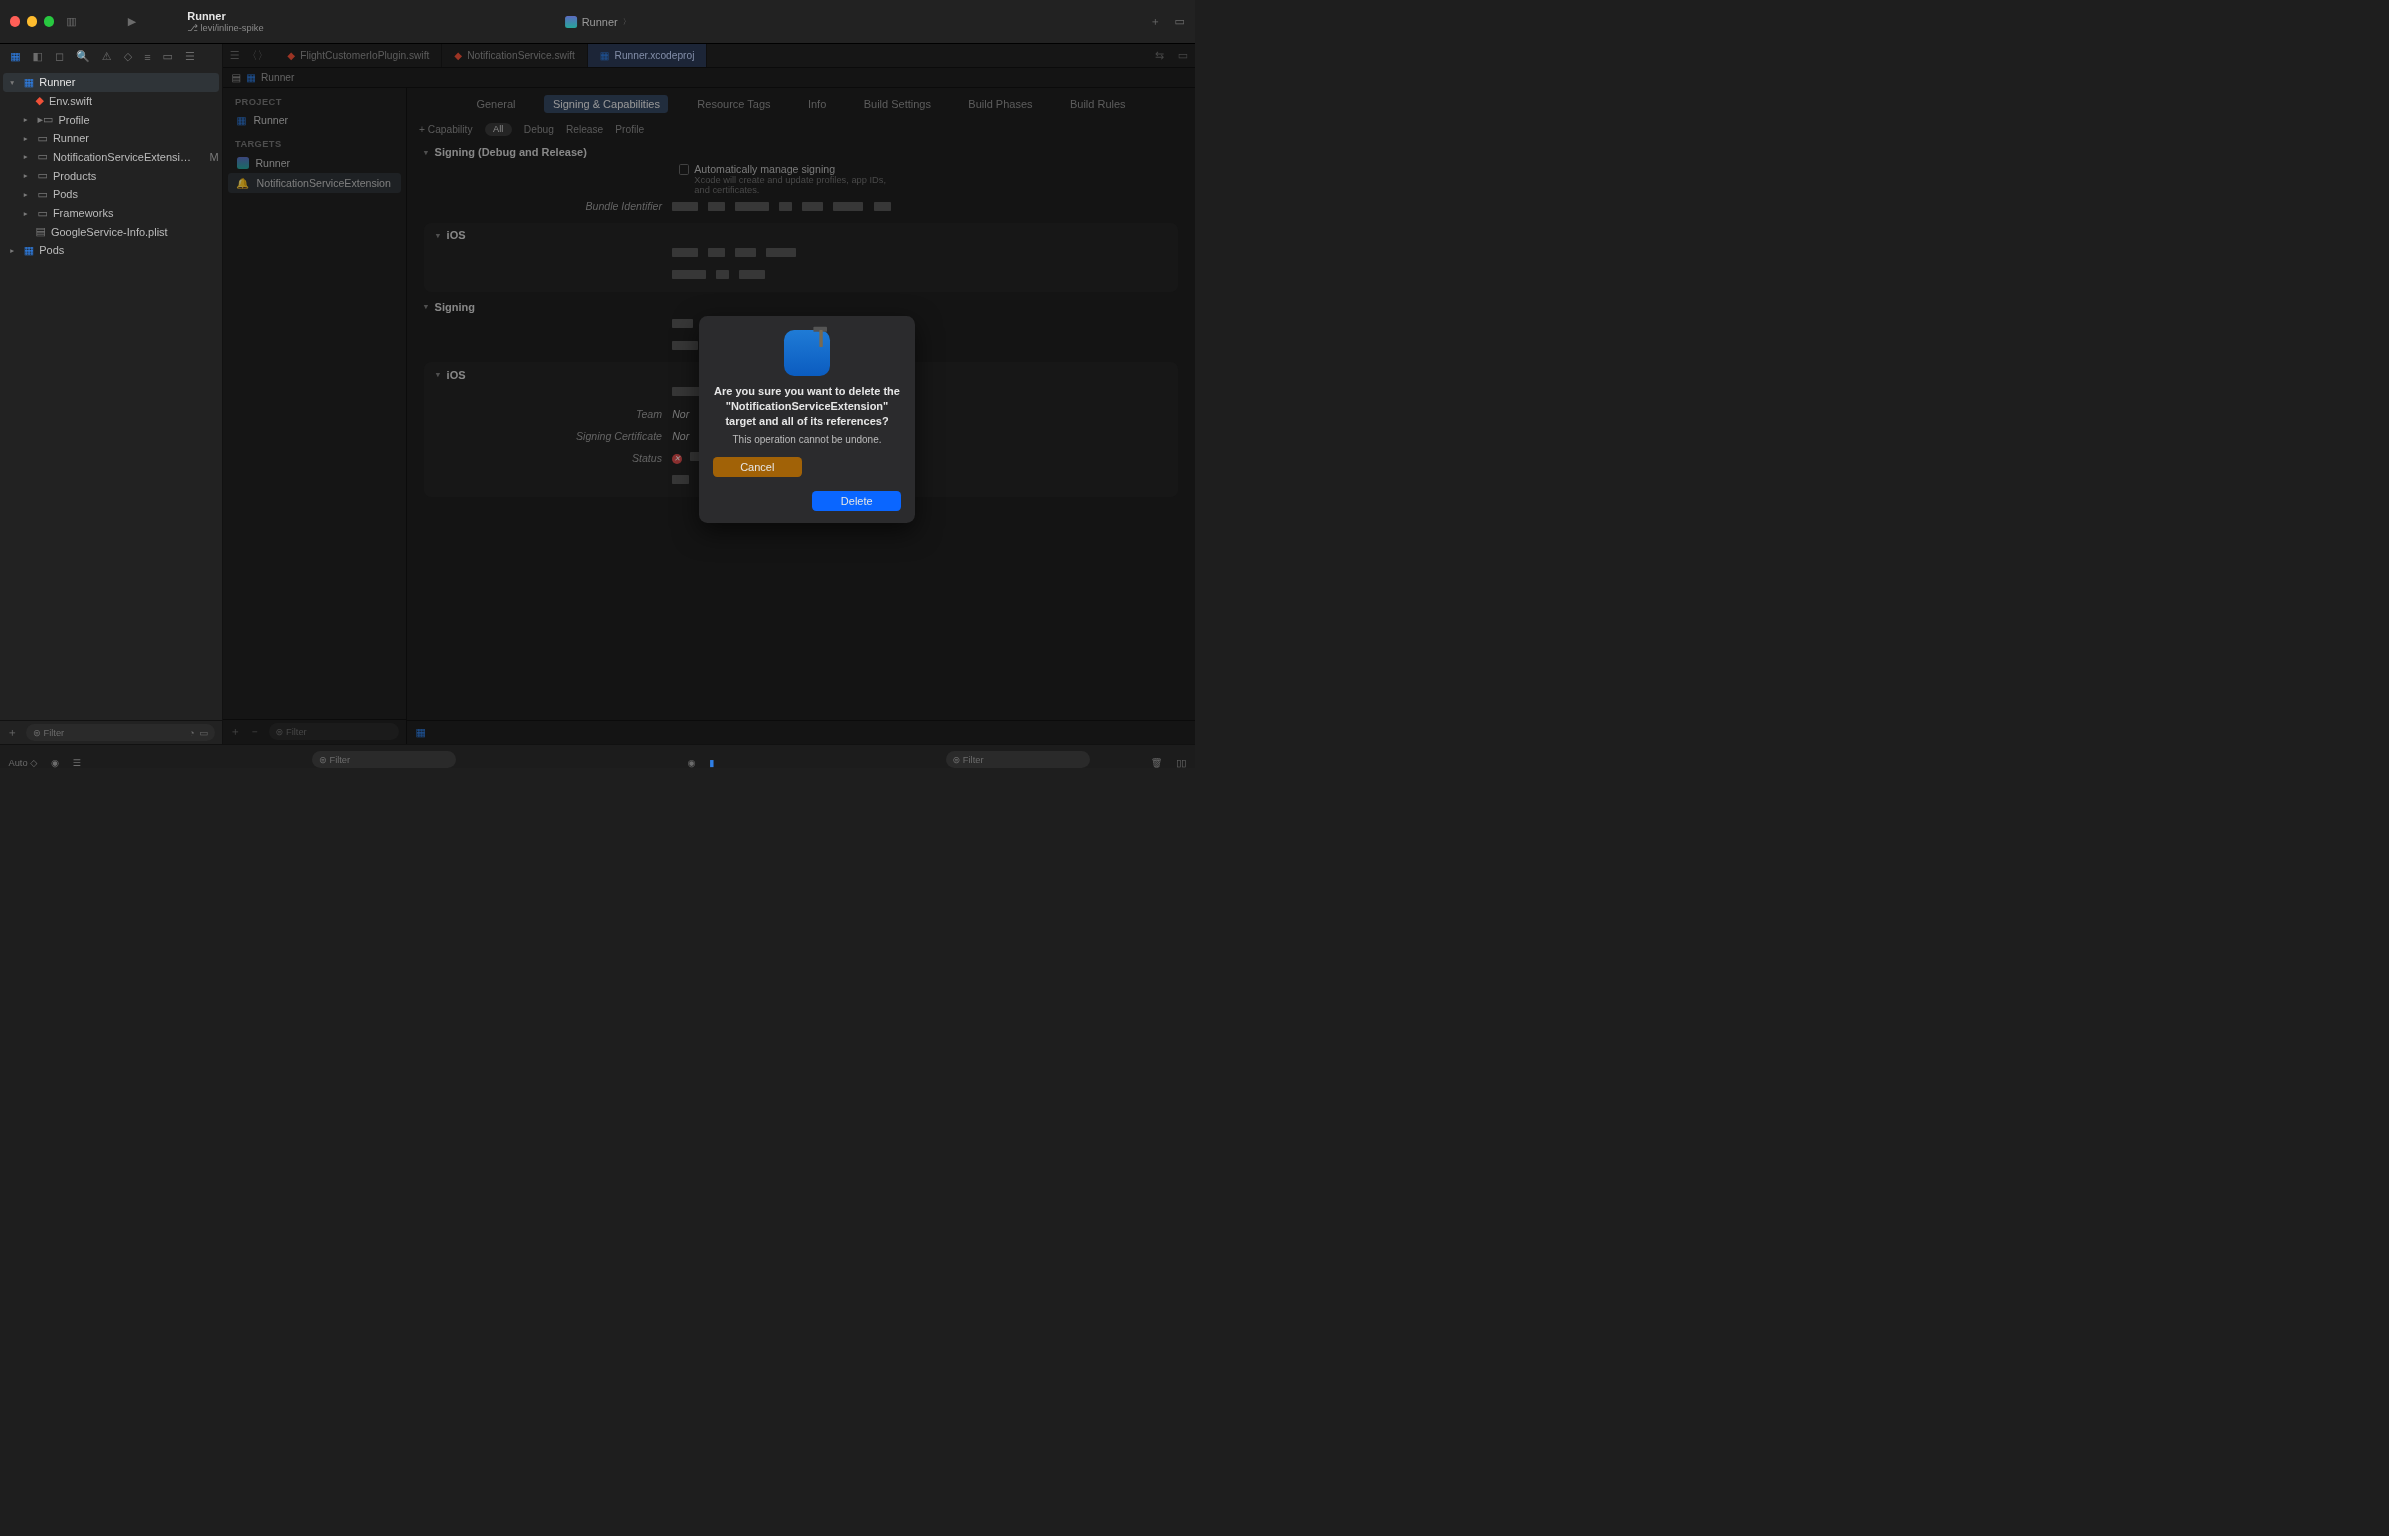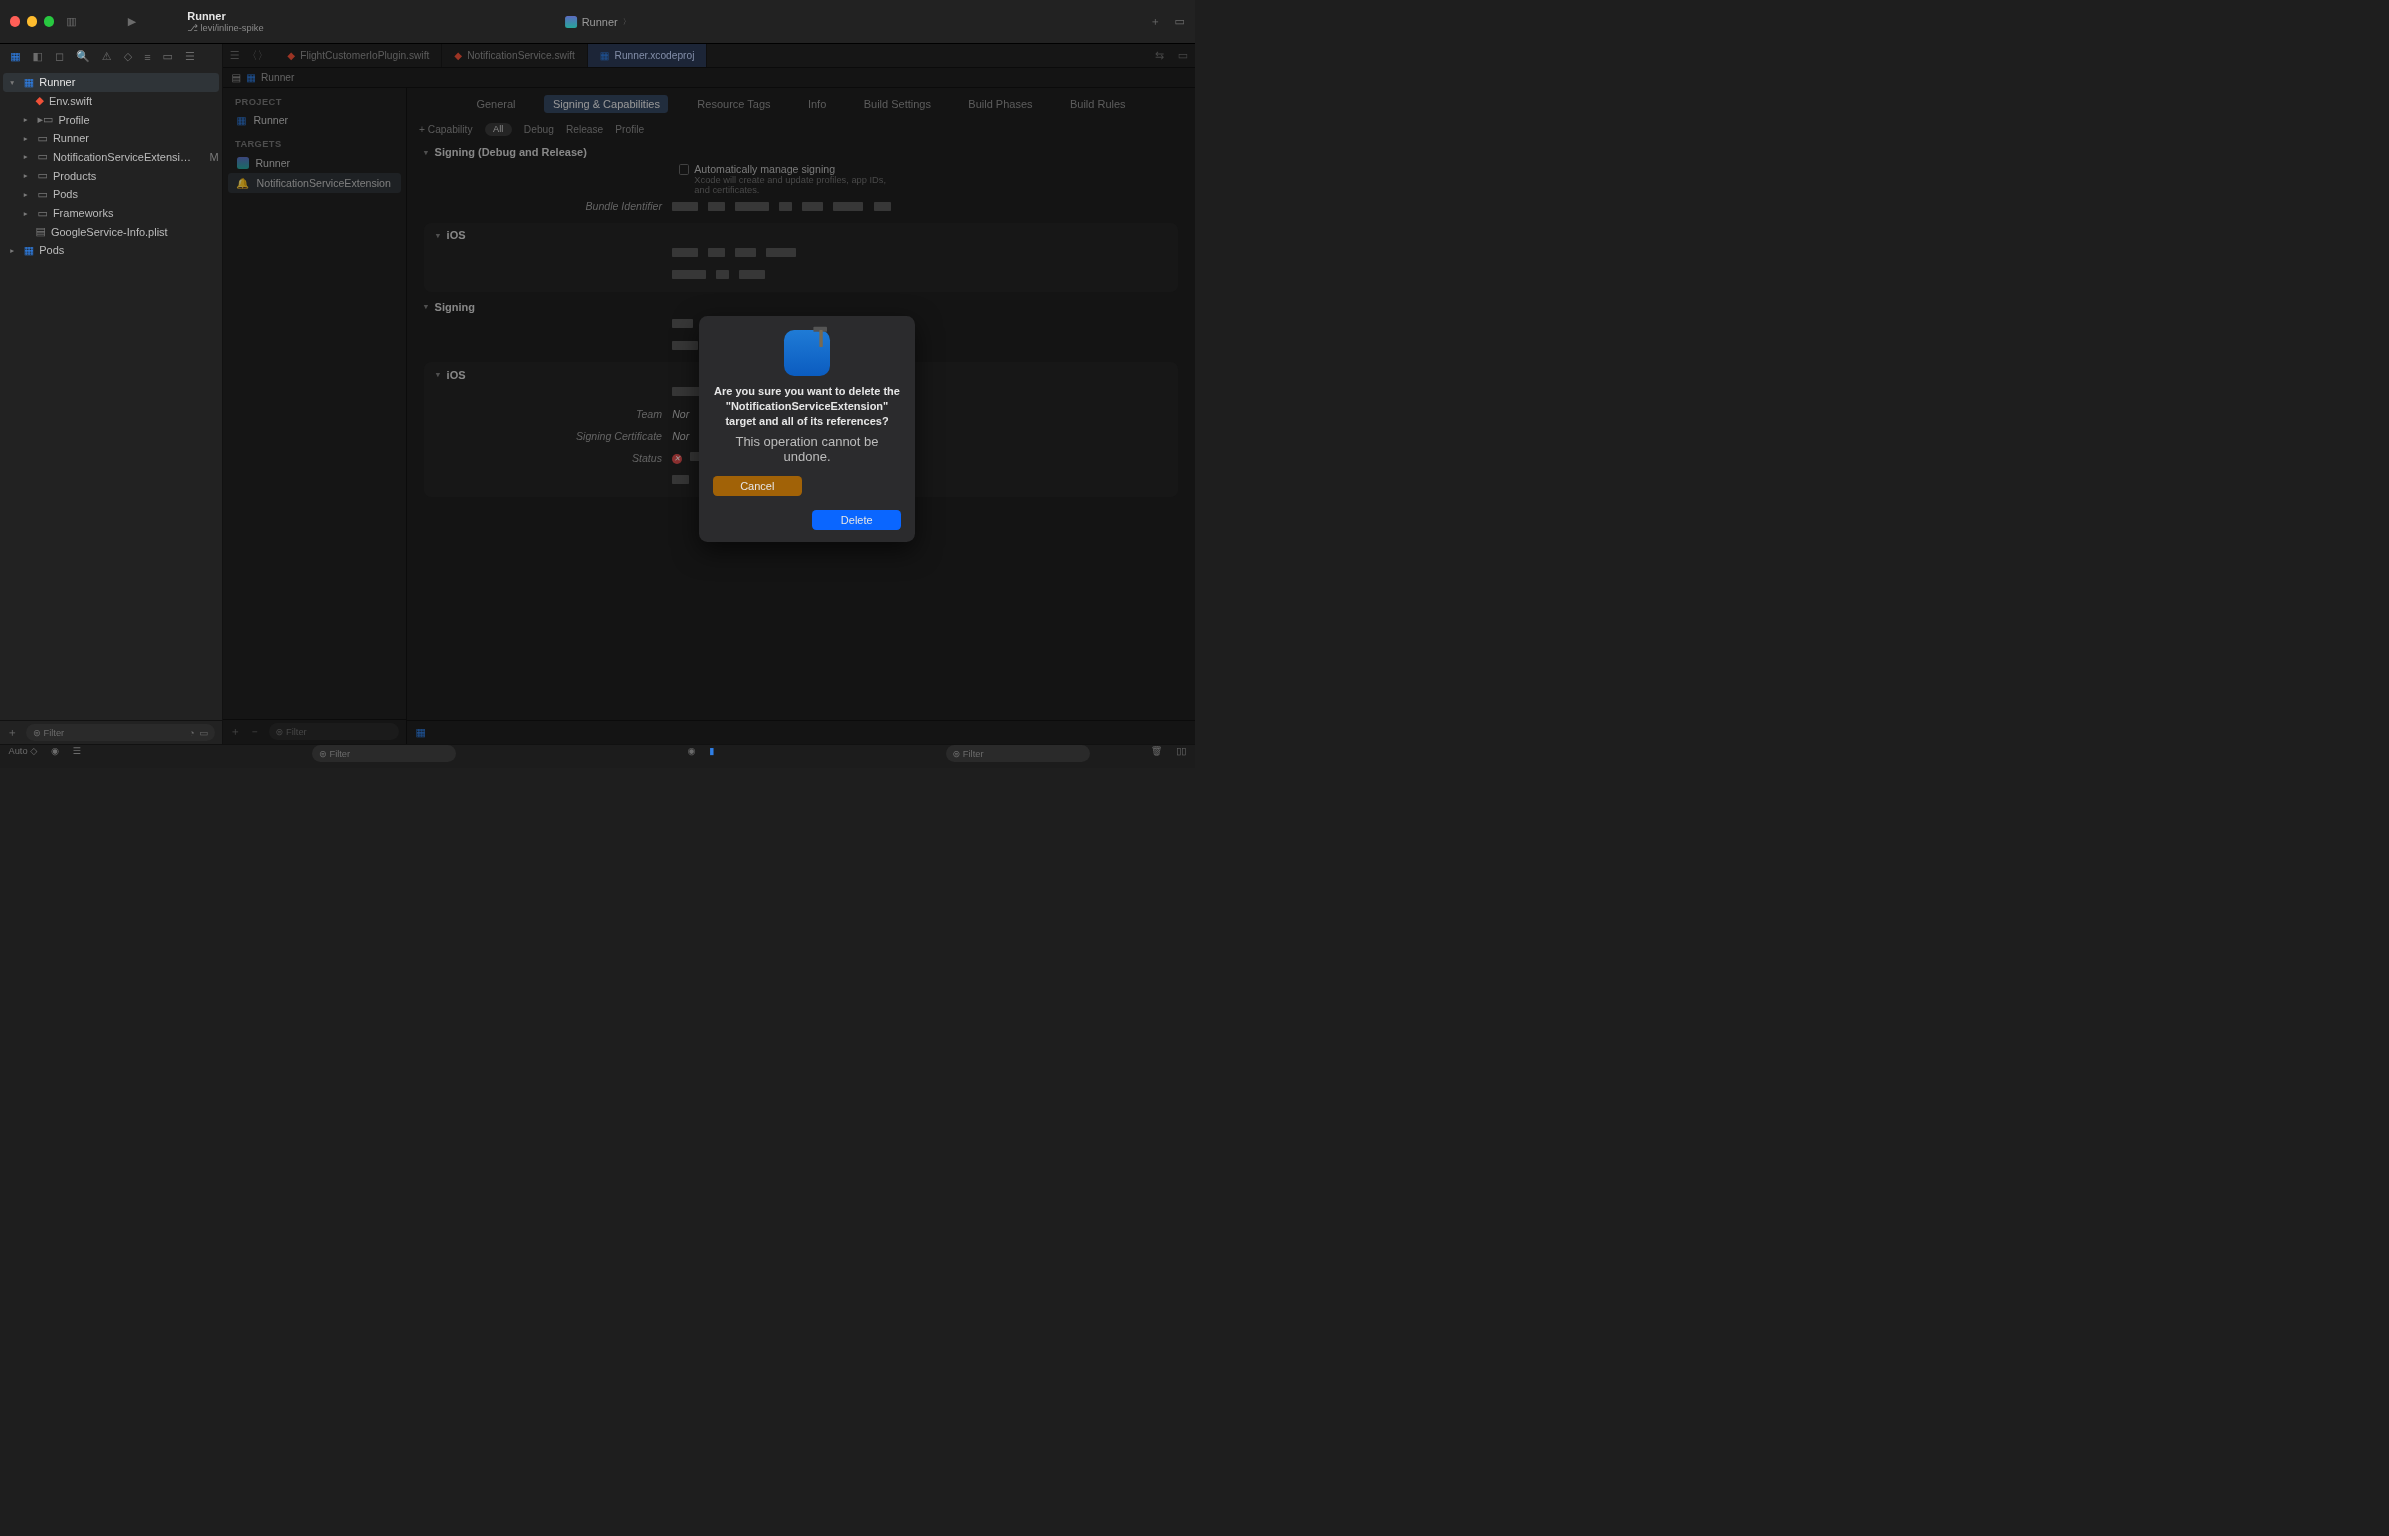--- a/index.html
+++ b/index.html
@@ -51,27 +51,27 @@
   .box { background:#242424; border-radius:6.8px; padding:6.8px 0; margin:5.1px 0;}
   
   .redacted { display:inline-block; height:8.5px; background:#555; margin-right:5.1px; border-radius:0.8px;}
   .redline { display:flex; gap:5.1px; flex-wrap:wrap; }
   
   .overlay { position:absolute; inset:0; background:rgba(0,0,0,0.35);}
   .modal { position:absolute; left:476px; top:272px; width:216px; background:#2b2b2d; border-radius:8.5px; box-shadow:0 8.5px 25.5px rgba(0,0,0,0.6); padding:13.6px 13.6px 12px; text-align:center;}
   .xcode-icon { width:46px; height:46px; border-radius:10.2px; background:linear-gradient(#1f7bd6,#0b5cc0); margin:0 auto 8.5px; position:relative;}
   .hammer { position:absolute; right:-5.1px; top:-5.1px; width:25.5px; height:25.5px;}
   .modal h3 { color:#e6e6e6; font-size:11px; font-weight:700; line-height:1.35;}
-  .modal p.sub { color:#bcbcbc; font-size:13px; margin-top:5.1px;}
+  .modal p.sub { color:#bcbcbc; font-size:10px; margin-top:5.1px;}
   .modal .btns { display:flex; gap:10.2px; margin-top:12px;}
   .modal button { flex:1; height:20.4px; border:none; border-radius:4.2px; font-size:11px; color:#e6e6e6; cursor:pointer;}
   .modal button.cancel { background:#a16207;}
   .modal button.delete { background:#0a66ff;margin-top:34px;}
   
-  .bottombar { height:24px; background:#1c1c1c; border-top:0.8px solid #111; display:flex; align-items:flex-start; gap:13.6px; padding:0 8.5px; color:#6c6c6c; font-size:9.3px;}
+  .bottombar { height:24px; background:#1c1c1c; border-top:0.8px solid #111; display:flex; align-items:flex-end; gap:13.6px; padding:0 8.5px; color:#6c6c6c; font-size:9.3px;}
   .bottom-filter { background:#2a2a2a; border-radius:8.5px; height:17px; display:flex; align-items:center; padding:0 6.8px; color:#6c6c6c; width:144px;}
   
   .annotation { position:absolute; pointer-events:none; }
   .annotation-text { color:#ffe600; font-weight:800; font-size:18.7px; text-shadow:0 0.8px 1.7px rgba(0,0,0,0.6); font-family:-apple-system,sans-serif;}
   .dimlayer { position:absolute; inset:0; background:rgba(0,0,0,0.45); }
   svg.arrow path { stroke:#ffe600; stroke-width:5; fill:none;}
   svg.arrow polygon { fill:#ffe600; }
   .status-dot-red { display:inline-block; width:10.2px; height:10.2px; border-radius:50%; background:#d94a4a; color:#fff; font-size:7.6px; line-height:10.2px; text-align:center;}
   .icon-g { color:#6c6c6c; display:inline-flex; }
   .chev { font-size:7.6px; color:#7a7a7a;}

